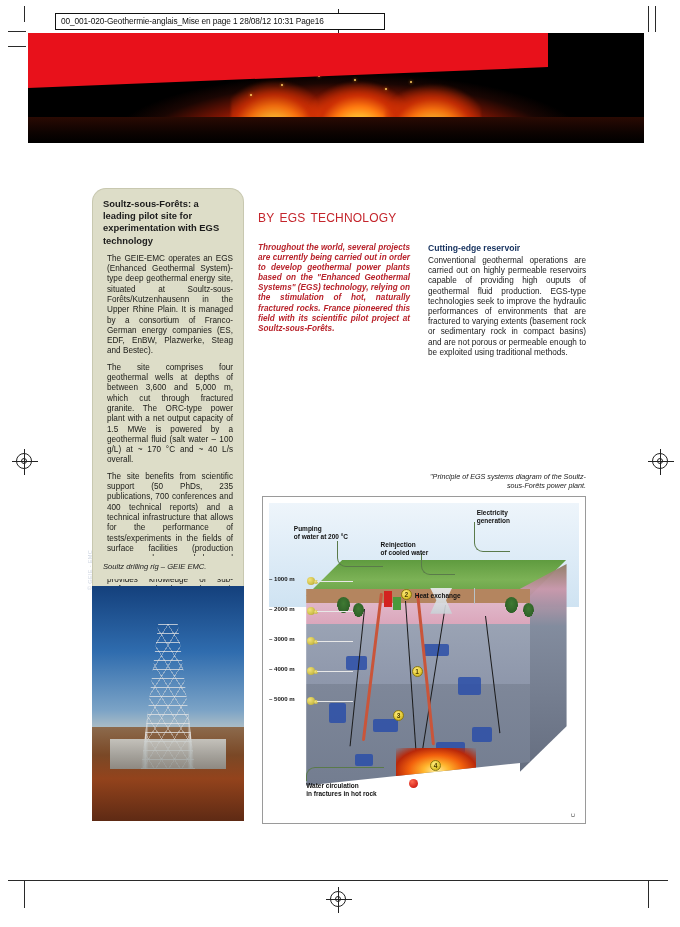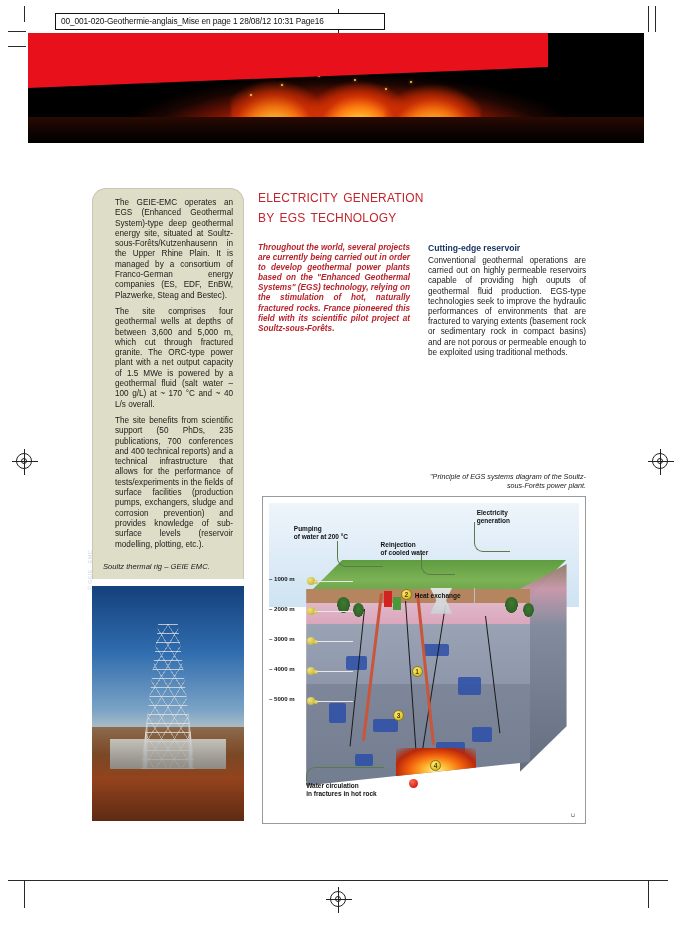--- a/index.html
+++ b/index.html
@@ -91,21 +91,21 @@
     border: 1px solid #c8c8b0;
     border-bottom: none;
     padding: 9px 10px 8px 10px;
   }
   .sidebox h2 {
     margin: 0 0 7px 0;
     font-size: 9.4px; line-height: 12.2px;
     font-weight: bold; color: #1b1b1b;
   }
   .sidebox p {
-    margin: 0 0 6px 12px;
+    margin: 0 0 6px 4px;
     font-size: 8.2px; line-height: 10.3px;
     text-align: justify; color: #20201c;
   }
   .sidebox p.url {
     font-weight: bold; font-size: 8.2px; margin-top: 8px; margin-bottom: 2px;
     text-align: left;
   }
   .side-caption {
     position: absolute; left: 92px; top: 556px;
     width: 152px;
@@ -357,39 +357,40 @@
     <div class="spark" style="left:47%; top:38%;"></div>
     <div class="spark" style="left:53%; top:42%;"></div>
     <div class="spark" style="left:58%; top:50%;"></div>
     <div class="spark" style="left:62%; top:44%;"></div>
     <div class="spark" style="left:36%; top:55%;"></div>
     <div class="lava-ridge"></div>
     <div class="banner-red"></div>
   </div>
 
   <div class="sidebox">
+    <h2>Soultz-sous-Forêts: a leading pilot site for experimentation with EGS technology</h2>
     <p>The GEIE-EMC operates an EGS (Enhanced Geothermal System)-type deep geothermal energy site, situated at Soultz-sous-Forêts/Kutzenhausenn in the Upper Rhine Plain. It is managed by a consortium of Franco-German energy companies (ES, EDF, EnBW, Plazwerke, Steag and Bestec).</p>
     <p>The site comprises four geothermal wells at depths of between 3,600 and 5,000 m, which cut through fractured granite. The ORC-type power plant with a net output capacity of 1.5 MWe is powered by a geothermal fluid (salt water – 100 g/L) at ~ 170 °C and ~ 40 L/s overall.</p>
     <p>The site benefits from scientific support (50 PhDs, 235 publications, 700 conferences and 400 technical reports) and a technical infrastructure that allows for the performance of tests/experiments in the fields of surface facilities (production pumps, exchangers, sludge and corrosion prevention) and provides knowledge of sub-surface levels (reservoir modelling, plotting, etc.).</p>
     <p class="url">www.geothermie-soultz.fr</p>
   </div>
 
-  <div class="side-caption">Soultz thermal rig – GEIE EMC.</div>
+  <div class="side-caption">Soultz drilling rig – GEIE EMC.</div>
 
   <div class="rig-photo">
     <div class="rig-sky"></div>
     <div class="rig-ground"></div>
     <div class="rig-tower"></div>
     <div class="rig-lattice"></div>
     <div class="rig-base"></div>
   </div>
   <div class="rig-credit">© GEIE - EMC</div>
 
   <h1 class="headline">
-    <span>Electricity generation</span><br>
+    <br>
     <span>by EGS technology</span>
   </h1>
 
   <p class="lead">Throughout the world, several projects are currently being carried out in order to develop geothermal power plants based on the "Enhanced Geothermal Systems" (EGS) technology, relying on the stimulation of hot, naturally fractured rocks. France pioneered this field with its scientific pilot project at Soultz-sous-Forêts.</p>
 
   <div class="col-right">
     <h3>Cutting-edge reservoir</h3>
     <p>Conventional geothermal operations are carried out on highly permeable reservoirs capable of providing high ouputs of geothermal fluid production. EGS-type technologies seek to improve the hydraulic performances of environments that are fractured to varying extents (basement rock or sedimentary rock in compact basins) and are not porous or permeable enough to be exploited using traditional methods.</p>
   </div>
 

